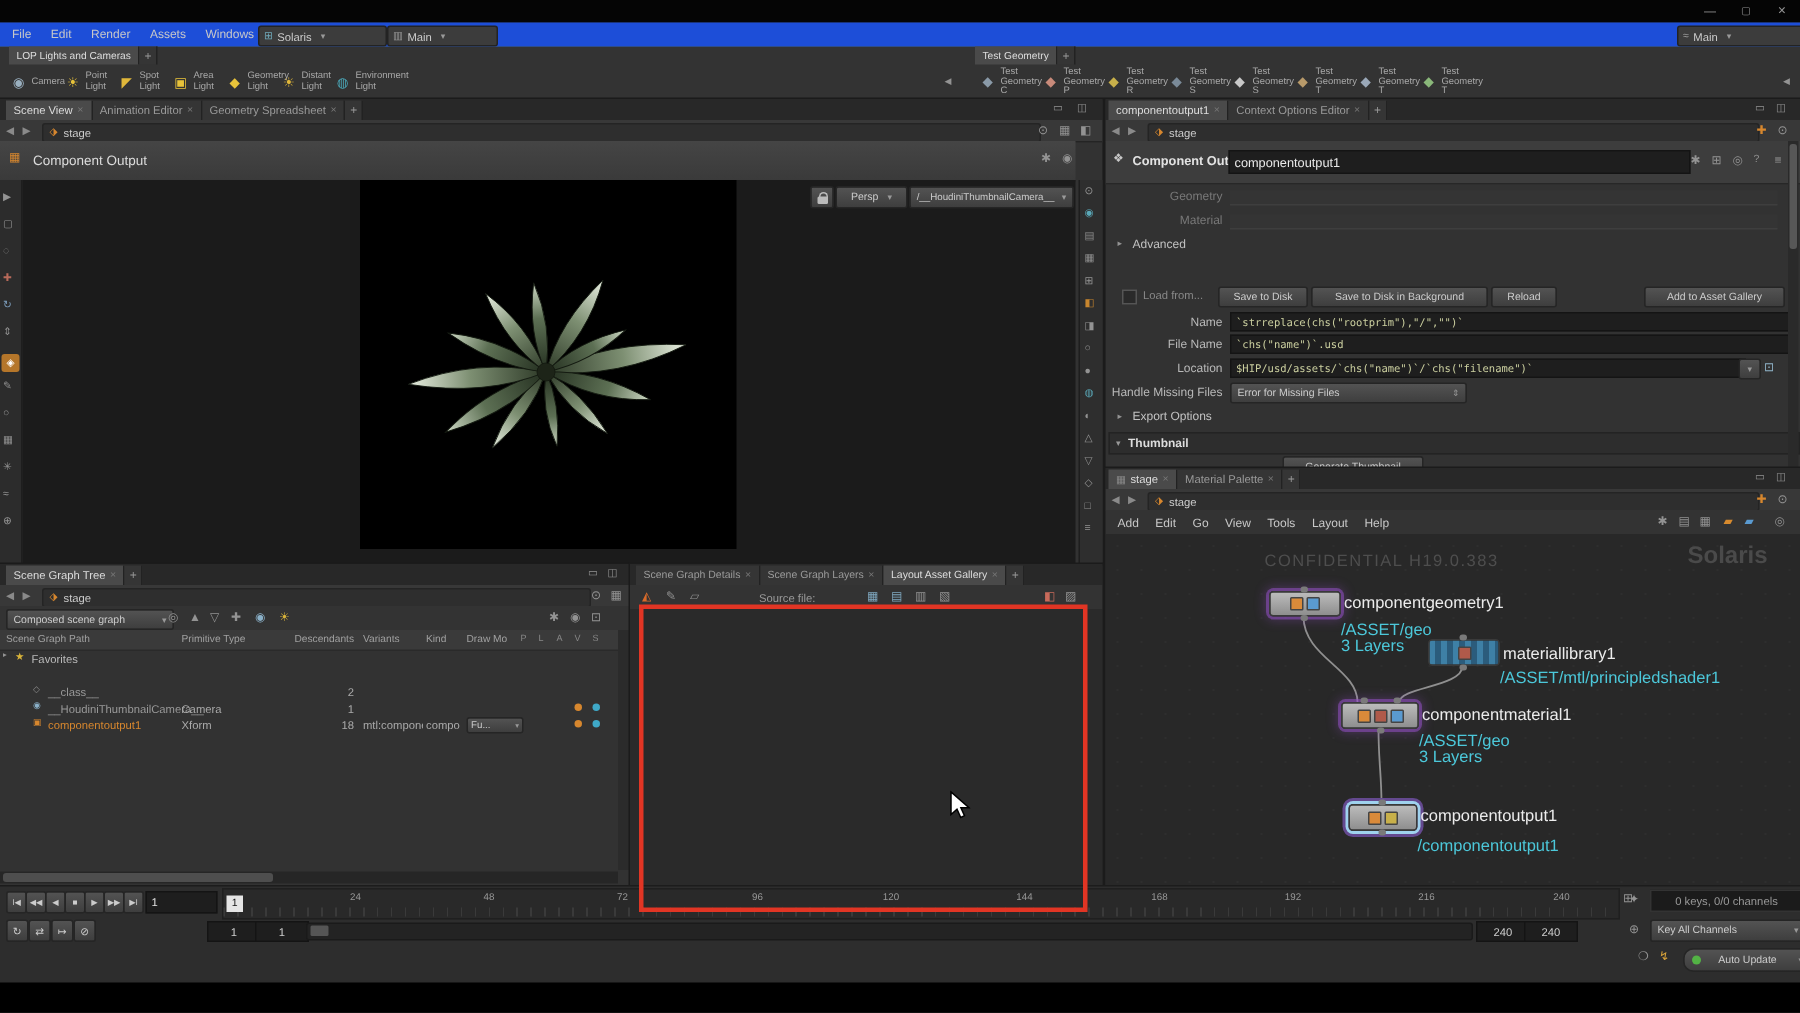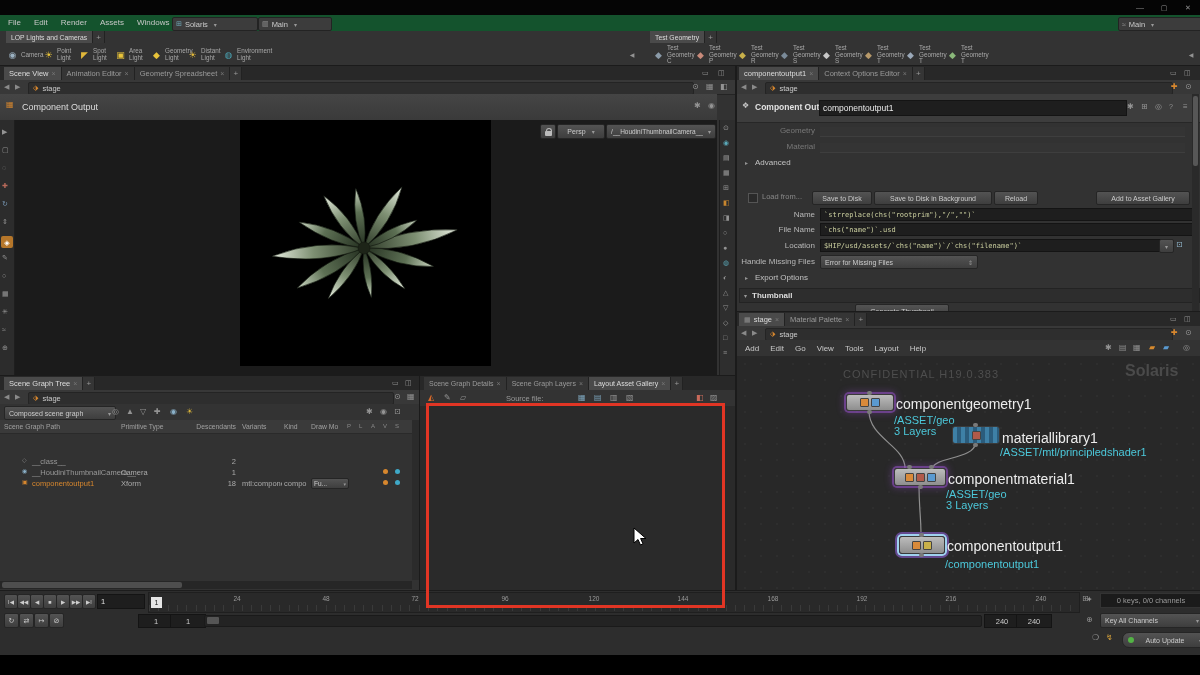--- a/index.html
+++ b/index.html
@@ -29,41 +29,41 @@
   .dotO{position:absolute;width:5px;height:5px;border-radius:50%;background:#d7872e}
   .dotT{position:absolute;width:5px;height:5px;border-radius:50%;background:#3fa9c8}
   .secthdr{position:absolute;height:13px;background:#2d2d2d;border:1px solid #232323;display:flex;align-items:center;gap:5px;padding:0 4px}
   .node{position:absolute;height:15px;background:linear-gradient(#bcbcbc,#8e8e8e);border:1px solid #3a3a3a;border-radius:3px;
         display:flex;align-items:center;justify-content:center;gap:2px}
   .glow{box-shadow:0 0 0 2px rgba(145,80,195,.55),0 0 7px 3px rgba(145,80,195,.30)}
   .sel{box-shadow:0 0 0 2px #9fd2ee,0 0 0 4px #64498f}
   .badge{width:7px;height:7px;border-radius:1px;border:1px solid #444}
   .stub{position:absolute;width:5px;height:4px;background:#7a7a7a;border-radius:2px}
   .cyan{color:#4cc8da;font-size:11px}
-  .nlabel{color:#ececec;font-size:14px}
+  .nlabel{color:#ececec;font-size:11px}
   .toolitem{display:flex;align-items:center;gap:2px;width:34px}
   .toolitem .tlab{font-size:6.3px;line-height:1.08;color:#a8a8a8;width:22px;white-space:normal}
   .ticon{width:13px;height:13px;display:flex;align-items:center;justify-content:center;font-size:9px;flex:none}
   .ruler-num{position:absolute;top:2px;transform:translateX(-50%);font-size:6.5px;color:#999}
   .minilock{position:relative;width:7px;height:8px}
   .minilock:before{content:"";position:absolute;left:1px;top:0;width:4px;height:4px;border:1px solid #bbb;border-bottom:none;border-radius:3px 3px 0 0}
   .minilock:after{content:"";position:absolute;left:0;top:3px;width:7px;height:5px;background:#bbb;border-radius:1px}
 </style>
 </head>
 <body>
 
 <div id="root">
 
   <div class="abs" style="left:0;top:0;width:1200px;height:15px;background:#050505">
     <div class="icon" style="left:1128px;top:0;width:24px;height:15px;font-size:8px">—</div>
     <div class="icon" style="left:1152px;top:0;width:24px;height:15px;font-size:7px">▢</div>
     <div class="icon" style="left:1176px;top:0;width:24px;height:15px;font-size:7px">✕</div>
   </div>
 
-  <div class="abs" style="left:0;top:15px;width:1200px;height:16px;background:#14532d;border-bottom:1px solid #3b82f6">
+  <div class="abs" style="left:0;top:15px;width:1200px;height:16px;background:#1d4ed8;border-bottom:1px solid #3b82f6">
     <div class="row" style="position:absolute;left:8px;top:0;height:15px;gap:13px;font-size:8px;color:#c8c8c8">
       <span>File</span>
       <span>Edit</span>
       <span>Render</span>
       <span>Assets</span>
       <span>Windows</span>
       <span>Help</span>
     </div>
     <div class="row abs" style="left:172px;top:2px;width:78px;height:12px;background:#3c3c3c;border:1px solid #232323;border-radius:2px;padding:0 3px;gap:3px">
       <span class="row" style="color:#6fa8b8;font-size:7px">⊞</span>
@@ -534,20 +534,25 @@
       <span class="lbl" style="left:242px;top:3px">Variants</span>
       <span class="lbl" style="left:284px;top:3px">Kind</span>
       <span class="lbl" style="left:311px;top:3px">Draw Mo</span>
       <span class="lbl" style="left:347px;top:3px;font-size:6px;color:#888">P</span>
       <span class="lbl" style="left:359px;top:3px;font-size:6px;color:#888">L</span>
       <span class="lbl" style="left:371px;top:3px;font-size:6px;color:#888">A</span>
       <span class="lbl" style="left:383px;top:3px;font-size:6px;color:#888">V</span>
       <span class="lbl" style="left:395px;top:3px;font-size:6px;color:#888">S</span>
     </div>
 
+    <div class="abs" style="left:0;top:57px;width:412px;height:11px;font-size:7.5px">
+      <span class="icon" style="left:2px;top:2px;font-size:5px">▸</span>
+      <span class="icon" style="left:10px;top:2px;color:#d8b33a;font-size:7px">★</span>
+      <span class="lbl" style="left:21px;top:2px;color:#bbb">Favorites</span>
+    </div>
     <div class="abs" style="left:0;top:79px;width:412px;height:11px;font-size:7.5px">
       <span class="icon" style="left:22px;top:2px;color:#8a8a8a;font-size:6px">◇</span>
       <span class="lbl" style="left:32px;top:2px;color:#999">__class__</span>
       <span class="lbl" style="left:180px;top:2px;width:56px;text-align:right;color:#aaa">2</span>
     </div>
     <div class="abs" style="left:0;top:90px;width:412px;height:11px;font-size:7.5px">
       <span class="icon" style="left:22px;top:2px;color:#8ab0c8;font-size:6px">◉</span>
       <span class="lbl" style="left:32px;top:2px;color:#999">__HoudiniThumbnailCamera__</span>
       <span class="lbl" style="left:121px;top:2px;color:#aaa">Camera</span>
       <span class="lbl" style="left:180px;top:2px;width:56px;text-align:right;color:#aaa">1</span>

